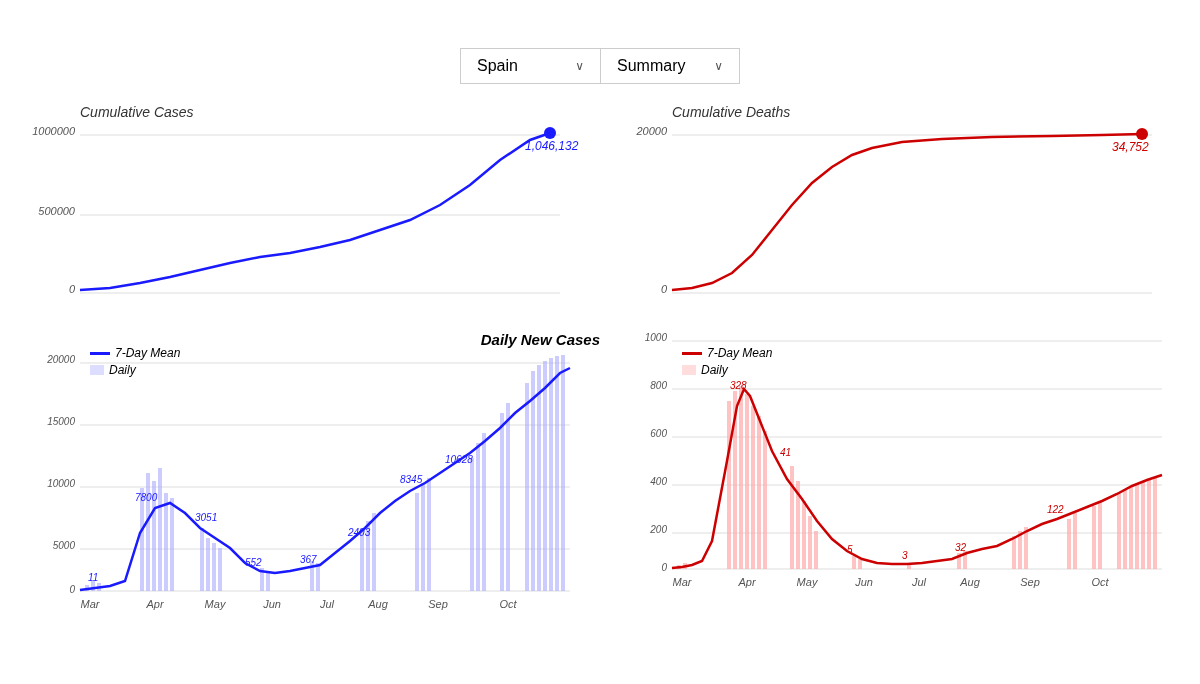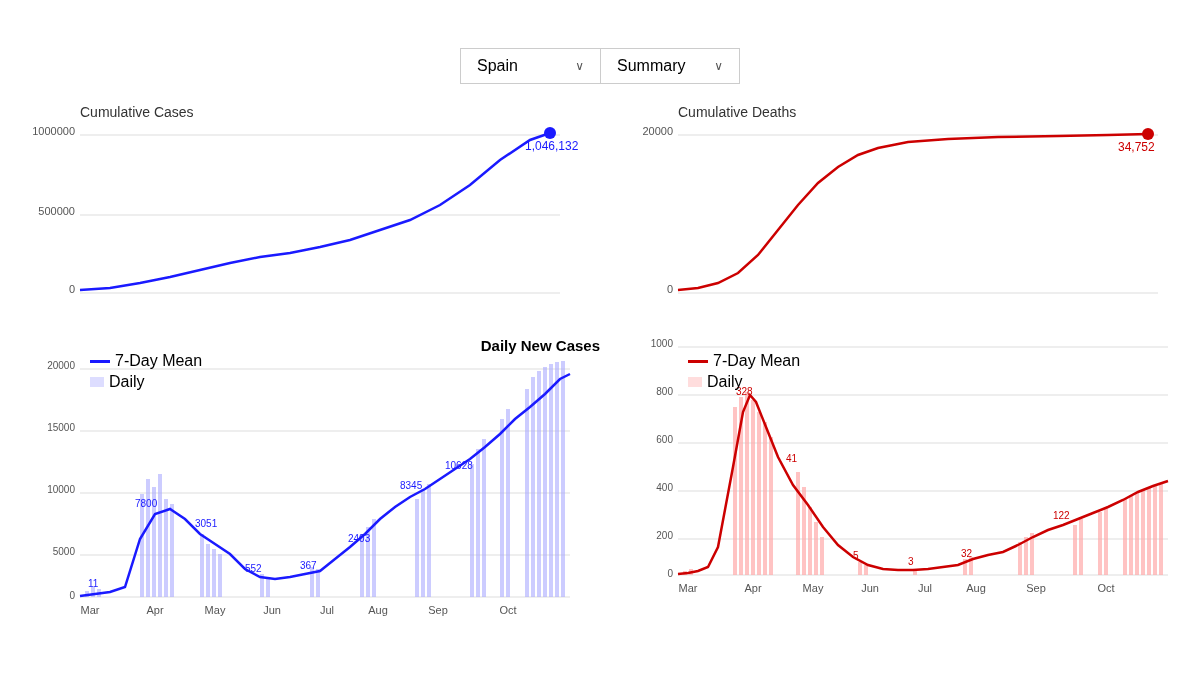--- a/index.html
+++ b/index.html
@@ -28,22 +28,23 @@
       cursor: pointer;
       background: #fff;
       min-width: 140px;
     }
     .dropdown-spain { border-right: none; }
     .dropdown-chevron { margin-left: 10px; font-size: 12px; color: #555; }
     .charts-grid {
       display: grid;
       grid-template-columns: 1fr 1fr;
       grid-template-rows: 220px 310px;
-      gap: 8px;
+      gap: 2px;
       padding: 0 20px;
+      font-style: italic;
     }
     .chart-container {
       position: relative;
       padding: 10px 10px 30px 60px;
     }
     .chart-title {
       font-size: 14px;
       font-weight: normal;
       color: #333;
       margin-bottom: 5px;
@@ -55,21 +56,21 @@
       margin-bottom: 5px;
     }
     svg { overflow: visible; }
     .legend {
       display: flex;
       flex-direction: column;
       gap: 3px;
       position: absolute;
       top: 30px;
       left: 70px;
-      font-size: 16px;
+      font-size: 12px;
     }
     .legend-item {
       display: flex;
       align-items: center;
       gap: 5px;
     }
     .legend-line {
       width: 20px;
       height: 3px;
     }

